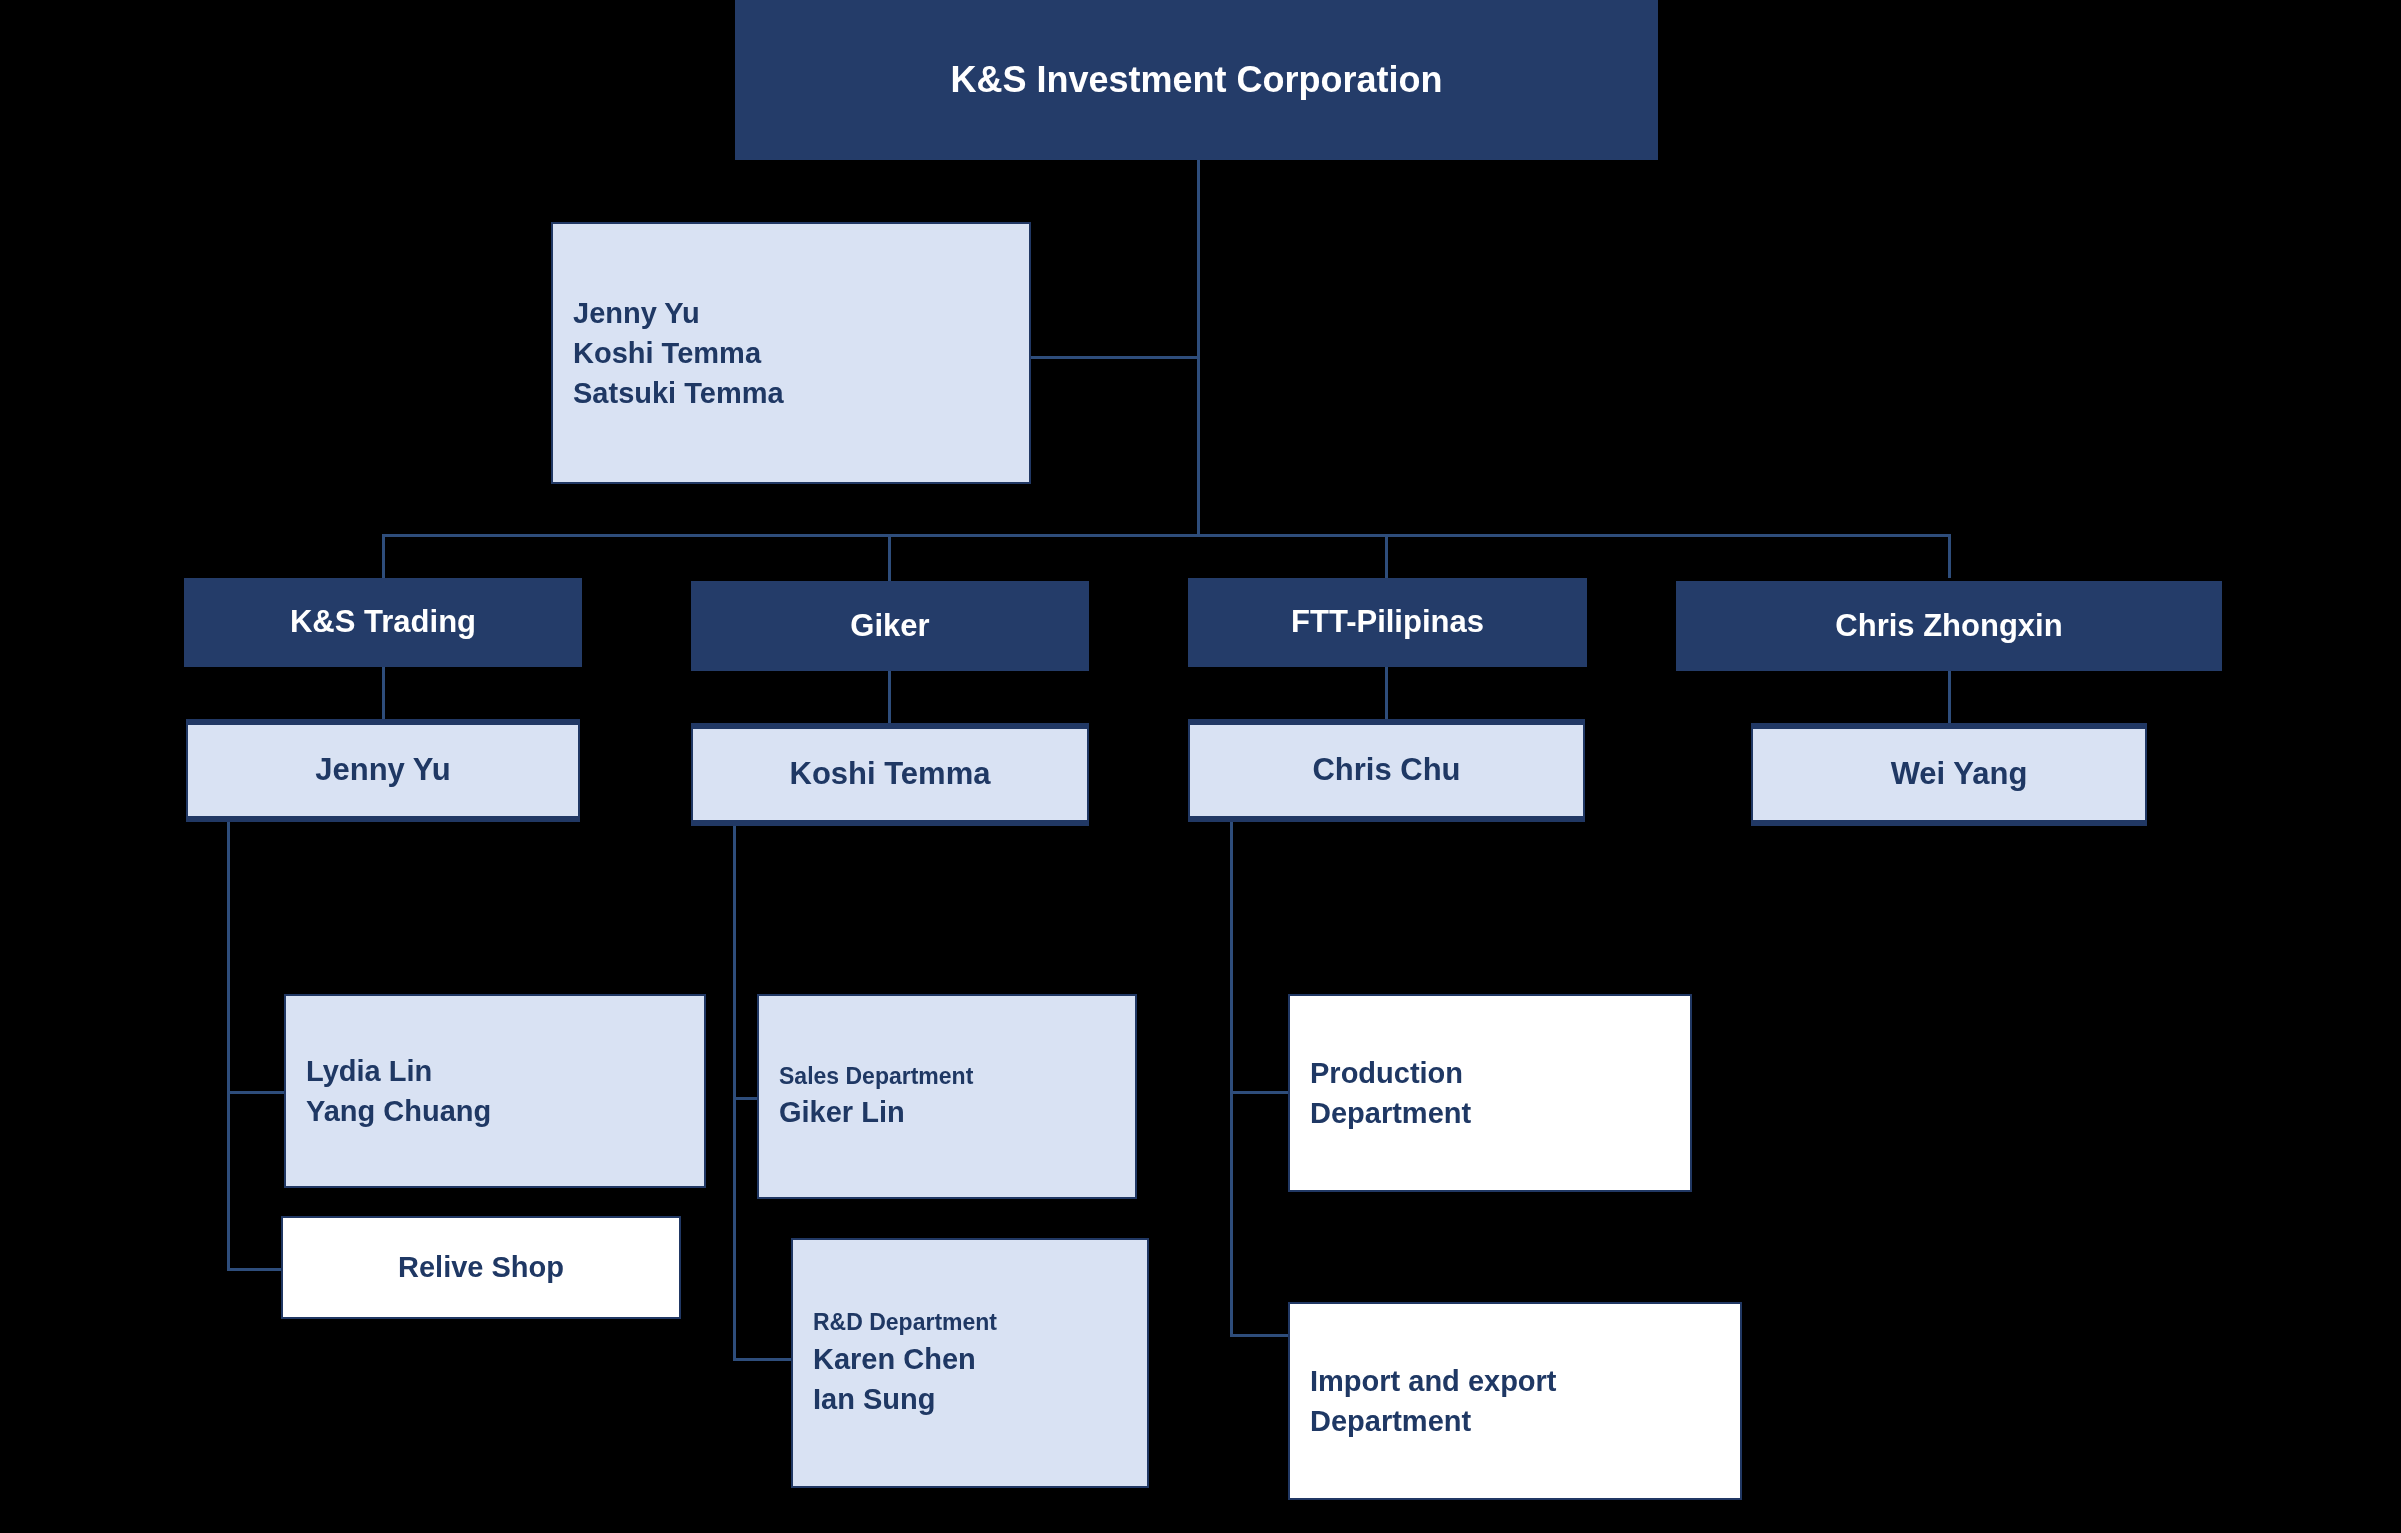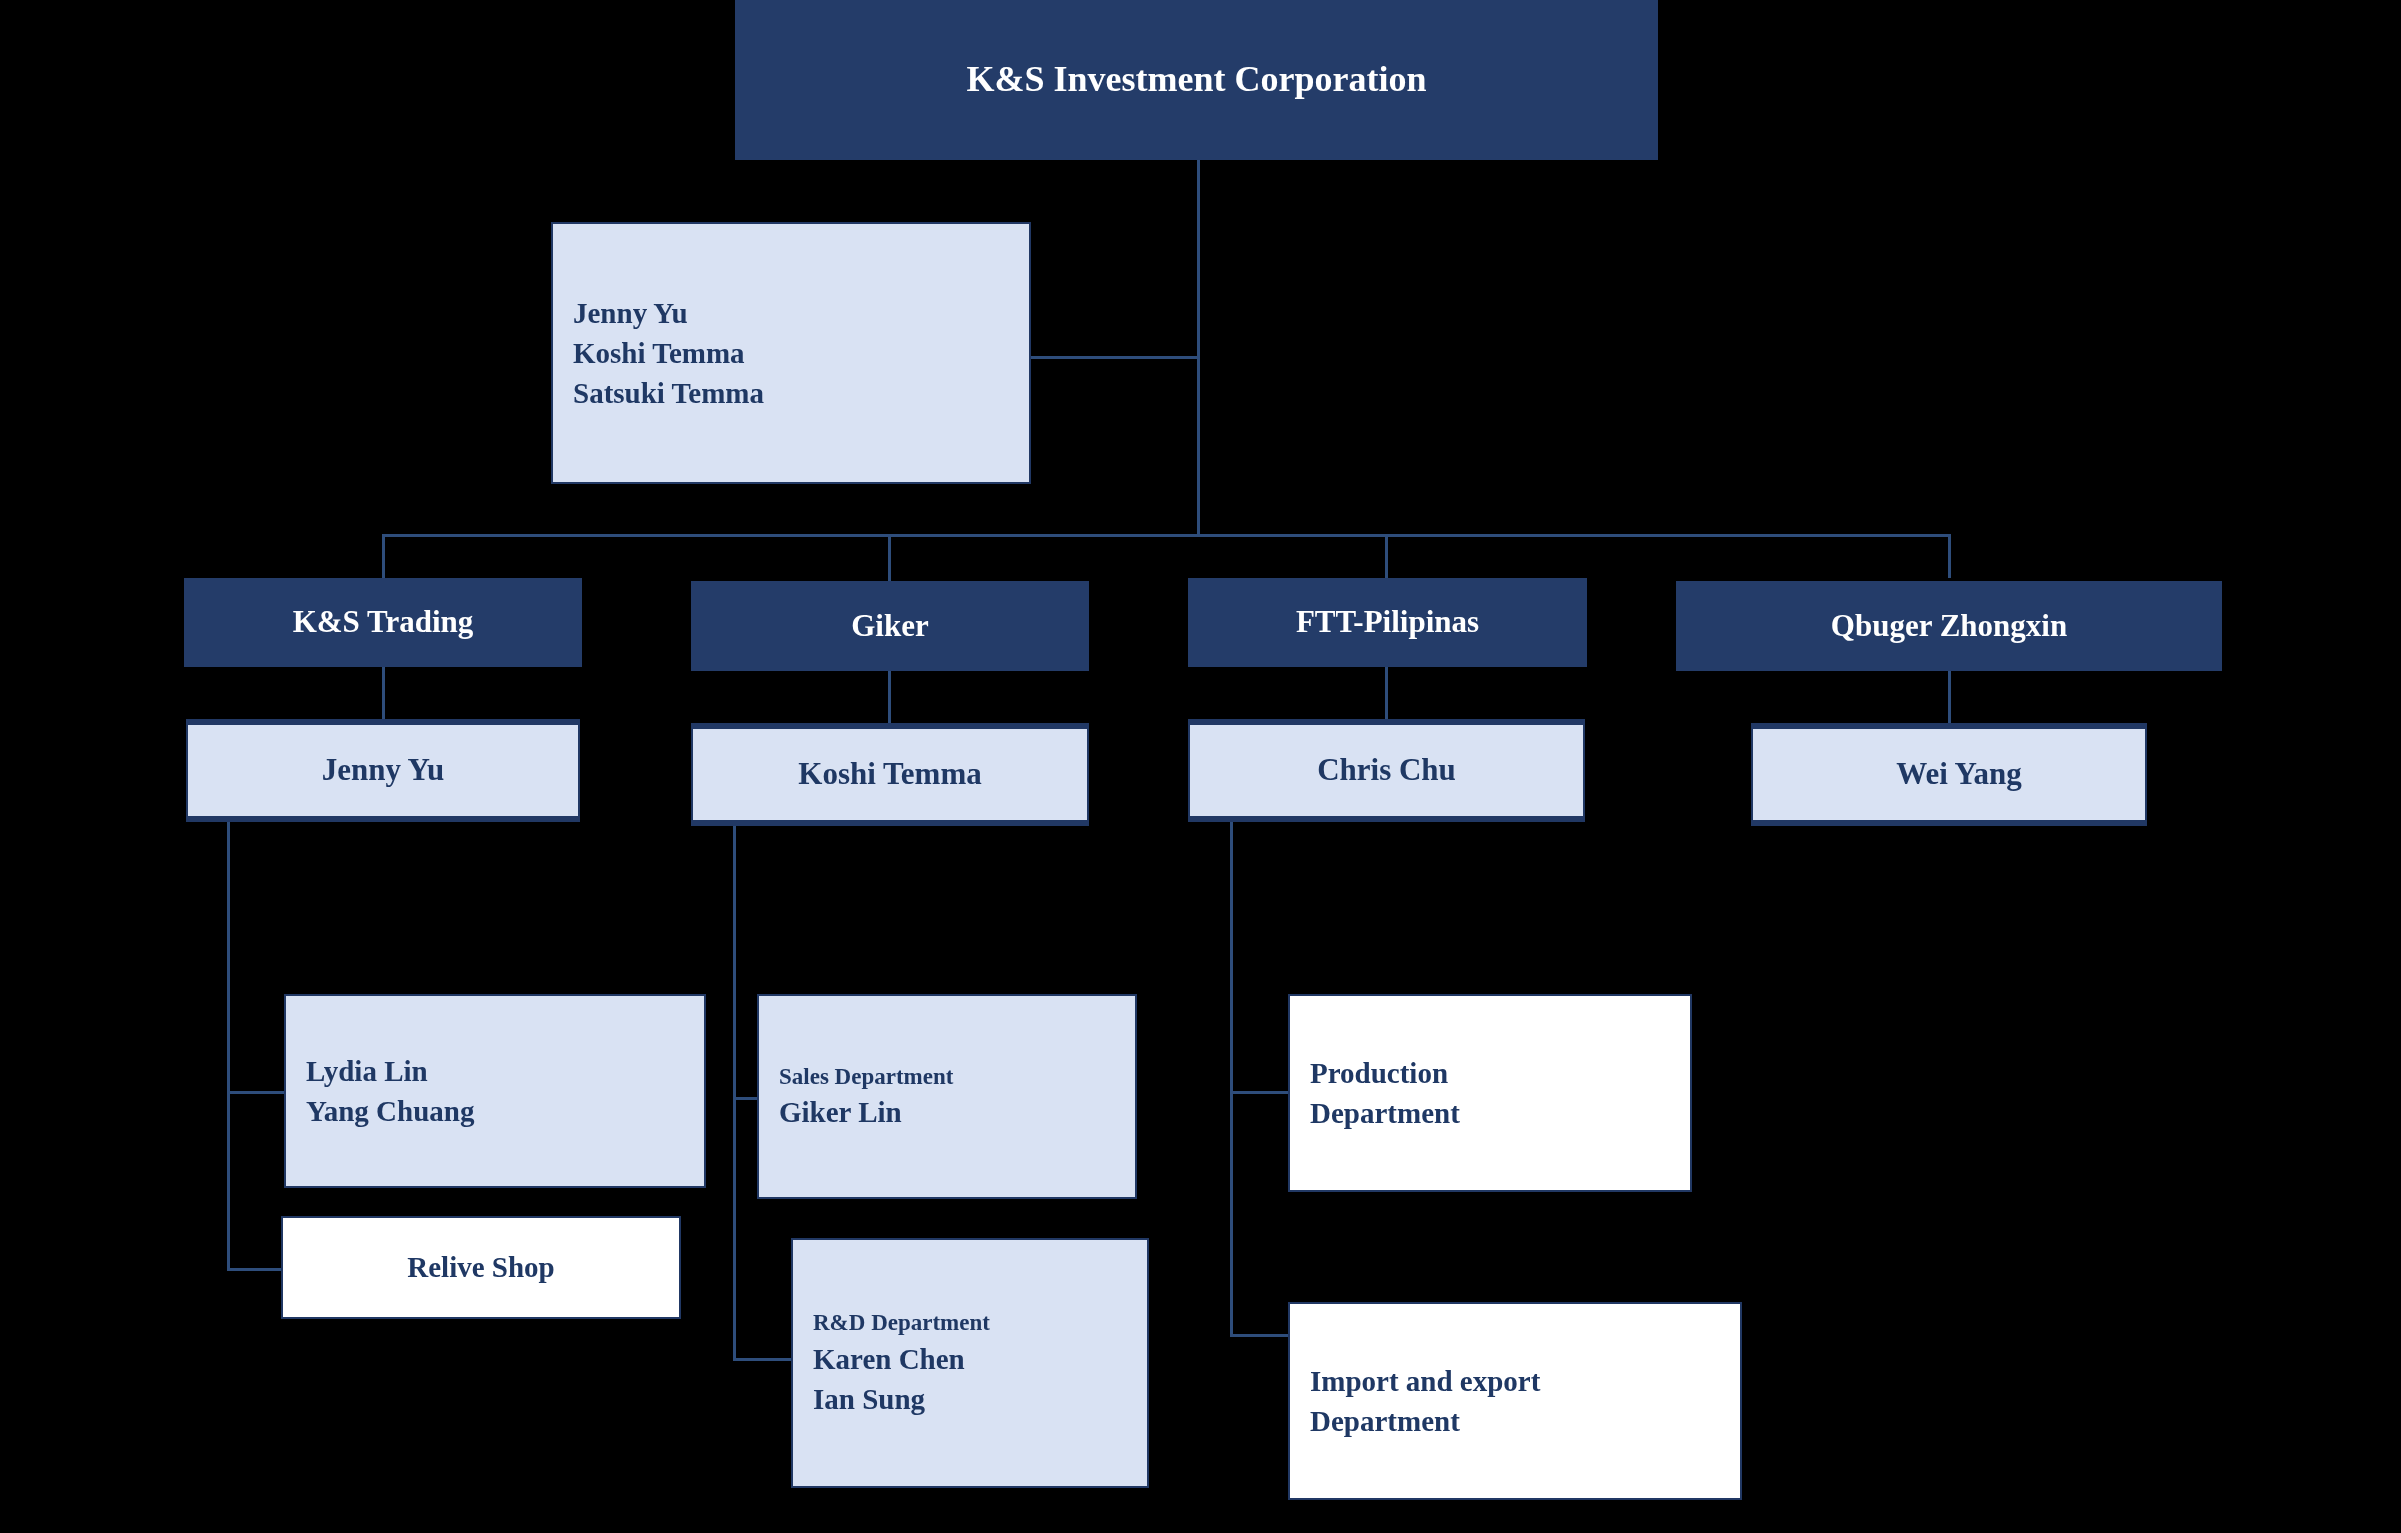--- a/index.html
+++ b/index.html
@@ -5,21 +5,21 @@
   html, body {
     margin: 0;
     padding: 0;
     background: #000000;
   }
   #chart-canvas {
     position: relative;
     width: 2401px;
     height: 1534px;
     background: #000000;
-    font-family: Liberation Serif, serif;
+    font-family: Liberation Sans, sans-serif;
     overflow: hidden;
   }
 
   
   .conn {
     position: absolute;
     background: #2E4D7B;
   }
   .conn.v { width: 3.3px; }
   .conn.h { height: 3.3px; }
@@ -134,21 +134,21 @@
 
   <div class="node dark" style="left:691px; top:581px; width:398px; height:90px;">
     <span class="line fs-div align-center">Giker</span>
   </div>
 
   <div class="node dark" style="left:1188px; top:578px; width:399px; height:89px;">
     <span class="line fs-div align-center">FTT-Pilipinas</span>
   </div>
 
   <div class="node dark" style="left:1676px; top:581px; width:546px; height:90px;">
-    <span class="line fs-div align-center">Qbuger Zhongxin</span>
+    <span class="line fs-div align-center">Chris Zhongxin</span>
   </div>
 
   <div class="node light banded" style="left:186px; top:719px; width:394px; height:103px;">
     <span class="line fs-name align-center">Jenny Yu</span>
   </div>
 
   <div class="node light banded" style="left:691px; top:723px; width:398px; height:103px;">
     <span class="line fs-name align-center">Koshi Temma</span>
   </div>
 

